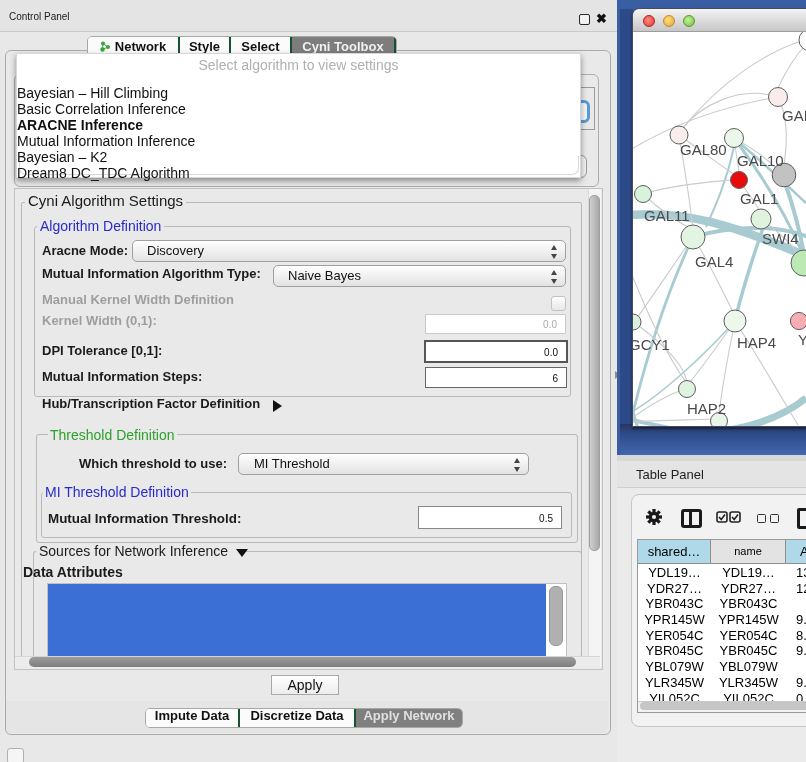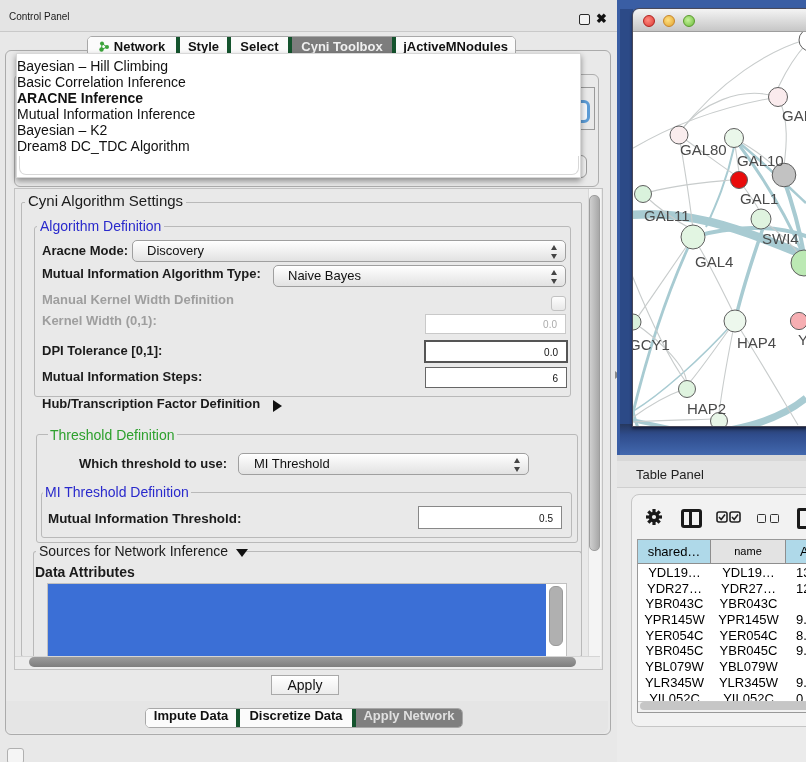--- a/index.html
+++ b/index.html
@@ -16,51 +16,51 @@
   border-bottom:5px solid #444}
 .steppers:after{content:"";position:absolute;left:1px;bottom:1px;
   border-left:3.5px solid transparent;border-right:3.5px solid transparent;
   border-top:5px solid #444}
 .group{position:absolute;border:1px solid #b9b9b9;border-radius:3px}
 .gtitle{position:absolute;background:#e9e9e9;padding:0 3px;font-size:14px;line-height:14px}
 .field{position:absolute;background:#fff;font-size:10px;text-align:right;color:#111}
 .field span{position:absolute;right:8px;top:50%;transform:translateY(-50%)}
 .lbl{position:absolute;font-size:13px;line-height:13px;font-weight:bold;color:#1b1b1b;white-space:nowrap}
 .tabseg{height:100%;display:flex;align-items:center;justify-content:center;
-  font-size:13px;font-weight:bold;color:#111;background:#fbfbfb;border-right:4px solid #14532d;box-sizing:border-box}
+  font-size:13px;font-weight:bold;color:#111;background:#fbfbfb;border-right:2px solid #14532d;box-sizing:border-box}
 </style></head>
 <body>
 
 <div class="a" style="left:0;top:0;width:806px;height:31px;background:#e4e4e4;border-bottom:1px solid #c9c9c9"></div>
 <div class="a" style="left:9px;top:11px;font-size:10px;color:#1a1a1a">Control Panel</div>
 <div class="a" style="left:579px;top:14px;width:9px;height:9px;border:1.6px solid #2a2a2a;border-radius:2px;background:#f2f2f2"></div>
 <div class="a b" style="left:596px;top:11px;font-size:13px;color:#111">✖</div>
 
 <div class="a" style="left:5px;top:50px;width:604px;height:683px;background:#e9e9e9;border:1px solid #ababab;border-radius:6px"></div>
 
 <div class="a" style="left:87px;top:36px;height:21px;border:1px solid #a8a8a8;border-radius:5px;overflow:hidden;background:#fbfbfb;display:flex;align-items:center">
   <div class="tabseg" style="width:92px;padding-bottom:3px"><svg width="11" height="11" viewBox="0 0 11 11" style="margin-right:4px">
         <circle cx="3" cy="2.5" r="2" fill="#3aa33a"></circle>
         <circle cx="2.5" cy="8.5" r="2.2" fill="#3aa33a"></circle>
         <circle cx="8" cy="6" r="2" fill="#3aa33a"></circle>
         <path d="M3 2.5 L2.5 8.5 M3 2.5 L8 6 M2.5 8.5 L8 6" stroke="#3aa33a" stroke-width="1" fill="none"></path>
       </svg> Network</div>
     <div class="tabseg" style="width:51px;padding-bottom:3px">Style</div>
     <div class="tabseg" style="width:61px;padding-bottom:3px">Select</div>
     <div class="tabseg" style="width:104px;padding-bottom:3px;background:#7d7d7d;color:#f0f0f0">Cyni Toolbox</div>
-    <div class="tabseg" style="width:119px;padding-bottom:3px;border-right:none">jActiveMNodules</div>
 </div>
 
 <div class="a" style="left:14px;top:74px;width:583px;height:111px;border:1px solid #adadad;border-radius:6px"></div>
 <div class="a" style="left:22px;top:87px;width:571px;height:41px;border:1px solid #9a9a9a"></div>
 <div class="a" style="left:570px;top:100px;width:14px;height:17px;border:3px solid #5b9bd5;border-radius:6px;background:#f4f8fc"></div>
 <div class="a" style="left:17px;top:155px;width:568px;height:21px;border:1px solid #9a9a9a;border-radius:6px;background:#f2f2f2"></div>
 
 <div class="a" style="left:16px;top:53px;width:563px;height:123px;background:#fff;border:1px solid #d8d8d8;box-shadow:0 3px 6px rgba(0,0,0,0.4)">
-  <div style="font-size:14px;color:#111;line-height:16px;padding-left:0px;margin-top:4px">
+  <div style="text-align:center;color:#b0b0b0;font-size:14px;margin-top:3px">Select algorithm to view settings</div>
+  <div style="font-size:14px;color:#111;line-height:16px;padding-left:0px;margin-top:12px">
     Bayesian – Hill Climbing<br>
     Basic Correlation Inference<br>
     <span class="b">ARACNE Inference</span><br>
     Mutual Information Inference<br>
     Bayesian – K2<br>
     Dream8 DC_TDC Algorithm
   </div>
   <div style="position:absolute;left:2px;top:102px;width:558px;height:18px;border:1px solid rgba(100,100,100,0.25);border-top:none;border-radius:0 0 7px 7px"></div>
 </div>
 
@@ -120,21 +120,21 @@
 <div class="group" style="left:41px;top:492px;width:529px;height:44px"></div>
 <div class="gtitle" style="left:43px;top:485px;color:#2929cc;padding:0 2px">MI Threshold Definition</div>
 <div class="lbl" style="left:48px;top:512px;font-size:13.4px">Mutual Information Threshold:</div>
 <div class="field" style="left:418px;top:506px;width:142px;height:21px;border:1px solid #888">
     <span>0.5</span>
   </div>
 
 <div class="group" style="left:33px;top:551px;width:547px;height:110px;border-bottom:none"></div>
 <div class="gtitle" style="left:36px;top:544px;color:#1b1b1b">Sources for Network Inference &nbsp;&nbsp;</div>
 <div class="a" style="left:236px;top:549px;width:0;height:0;border-left:6.5px solid transparent;border-right:6.5px solid transparent;border-top:8px solid #111"></div>
-<div class="lbl" style="left:35px;top:566px;font-size:14px">Data Attributes</div>
+<div class="lbl" style="left:23px;top:566px;font-size:14px">Data Attributes</div>
 
 <div class="a" style="left:47px;top:583px;width:518px;height:73px;background:#fff;border:1px solid #c0c0c0;overflow:hidden">
   <div style="position:absolute;left:0;top:0;width:498px;height:73px;background:#3b6fd6"></div>
   <div style="position:absolute;left:501px;top:2px;width:12px;height:58px;border-radius:6px;background:#b0b0b0;border:1px solid #9a9a9a"></div>
 </div>
 
 <div class="a" style="left:15px;top:656px;width:585px;height:12px;background:#ececec;border-top:1px solid #d5d5d5"></div>
 <div class="a" style="left:29px;top:657px;width:547px;height:10px;background:linear-gradient(#9c9c9c,#7e7e7e);border-radius:5px"></div>
 
 <div class="a" style="left:271px;top:675px;width:66px;height:18px;border:1px solid #a9a9a9;border-radius:0;background:linear-gradient(#ffffff,#ececec);text-align:center;font-size:14px;line-height:18px;color:#111">Apply</div>

